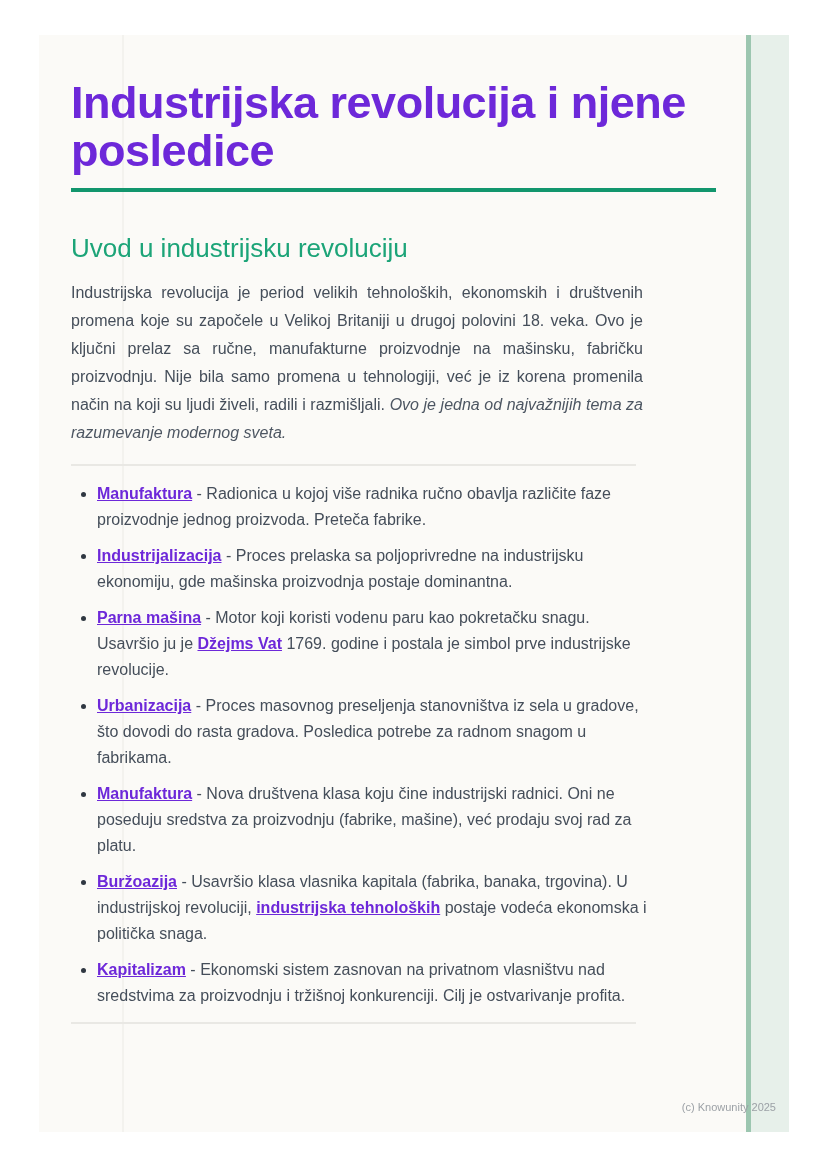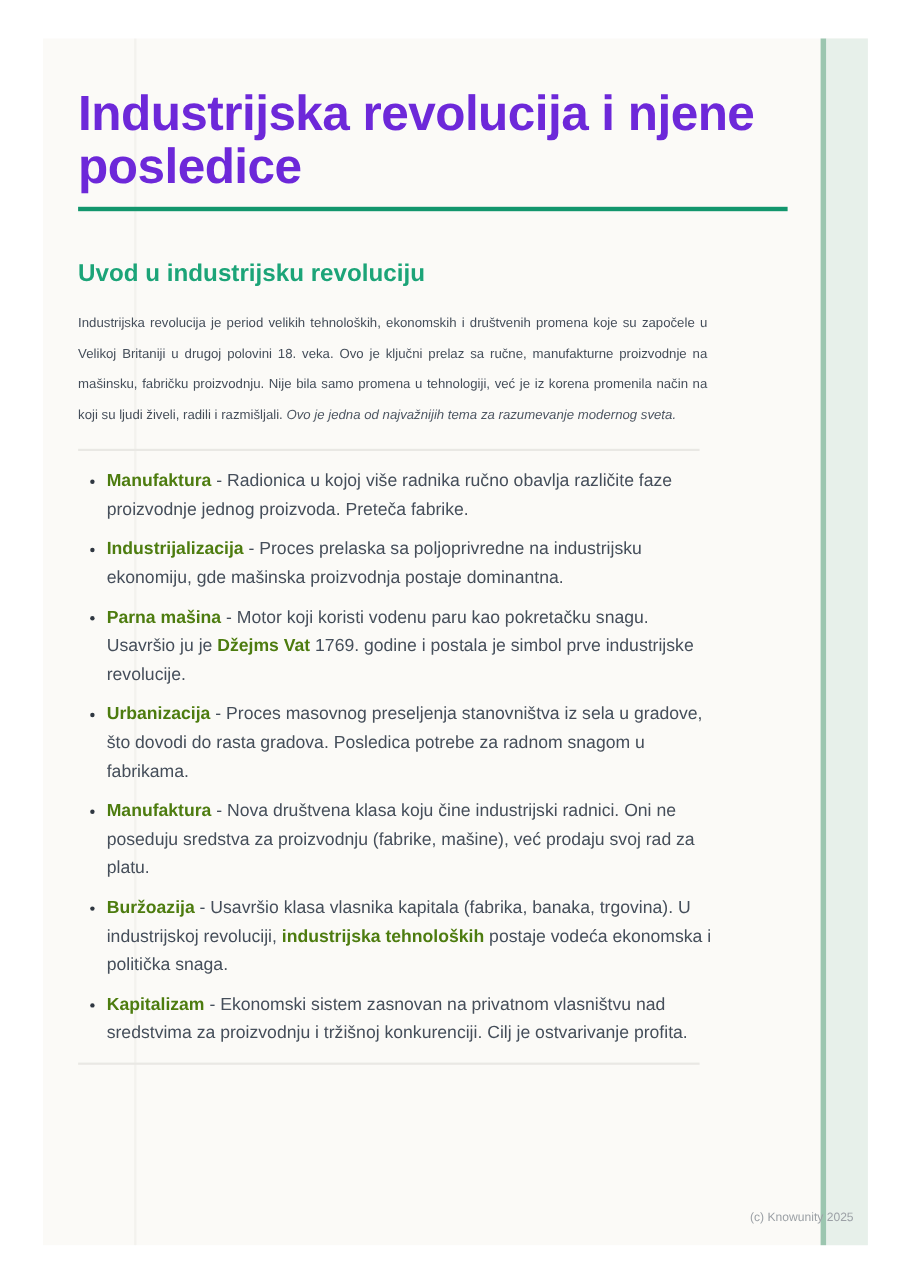--- a/index.html
+++ b/index.html
@@ -58,31 +58,31 @@
     color: #6d28d9;
   }
   .title-rule {
     width: 645px;
     height: 4px;
     background: #12966d;
     margin-top: 13px;
   }
   .section-heading {
     margin: 0;
-    font-size: 22px;
+    font-size: 26px;
     line-height: 30px;
-    font-weight: 700;
+    font-weight: 400;
     color: #1ca478;
   }
   .intro-heading { margin-top: 41px; }
   .keyterms-heading { margin-top: 28px; }
   .intro-paragraph {
     margin: 16px 0 16px 0;
     width: 572px;
-    font-size: 12px;
+    font-size: 16px;
     line-height: 28px;
     color: #454e5a;
     text-align: justify;
   }
   .section-divider {
     width: 565px;
     height: 2px;
     background: #e9e8e4;
     border: none;
   }
@@ -96,21 +96,21 @@
     line-height: 26px;
     color: #454e5a;
   }
   .key-terms-list li {
     margin-bottom: 10px;
   }
   .key-terms-list li::marker {
     color: #2f3741;
     font-size: 15px;
   }
-  .run-bold { font-weight: 700; color: #4d7c0f; }
+  .run-bold { font-weight: 700; color: #6d28d9; text-decoration: underline; }
   .run-italic { font-style: italic; color: #4d5662; }
   .run-normal {}
   .page-footer {
     position: absolute;
     right: 13px;
     bottom: 19px;
     font-size: 11px;
     color: #9ca1a6;
     z-index: 2;
     text-align: right;

